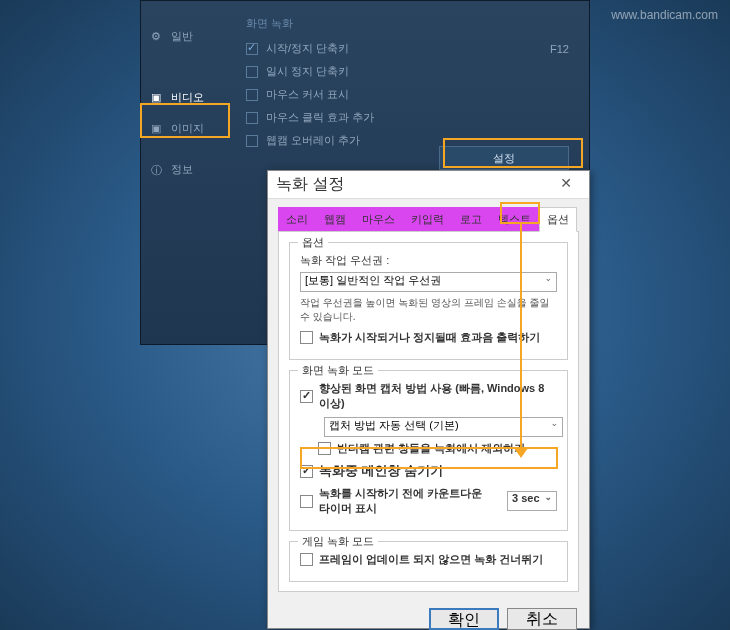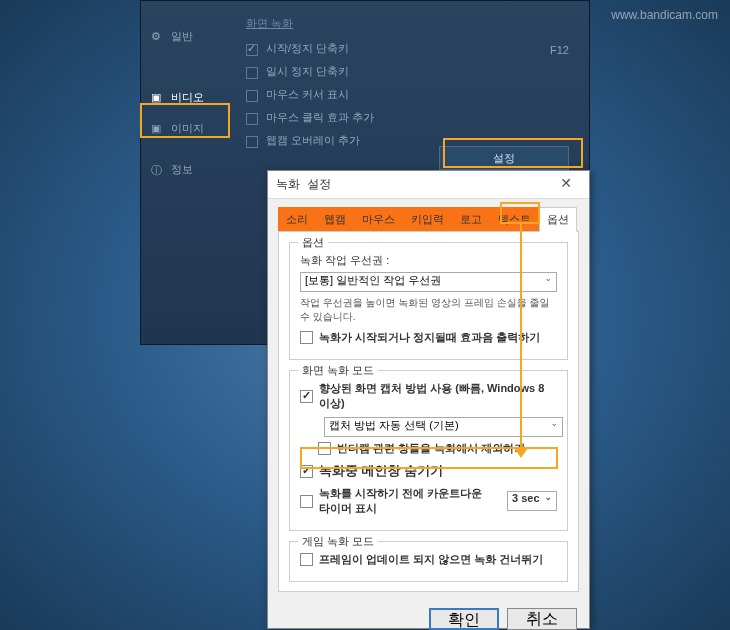--- a/index.html
+++ b/index.html
@@ -6,45 +6,45 @@
 body { width: 730px; height: 630px; background: radial-gradient(ellipse at center, #4a7ba8 0%, #2a5a88 50%, #1a3a58 100%); position: relative; overflow: hidden; }
 .watermark { position: absolute; top: 8px; right: 12px; color: rgba(255,255,255,0.5); font-size: 12px; }
 
 
 .main-window { position: absolute; left: 140px; top: 0; width: 450px; height: 345px; background: linear-gradient(180deg, #2a4460 0%, #1f3650 100%); border: 1px solid #0d1a2a; }
 .sidebar { position: absolute; left: 0; top: 0; width: 85px; height: 100%; }
 .sidebar-item { display: flex; align-items: center; padding: 8px 10px; color: #8fa5bc; font-size: 11px; cursor: pointer; }
 .sidebar-item .icon { width: 14px; height: 14px; margin-right: 6px; display: inline-block; }
 .sidebar-item.active { color: #fff; }
 .content { position: absolute; left: 85px; top: 0; right: 0; padding: 15px 20px; }
-.section-title { color: #6a8aab; font-size: 11px; margin-bottom: 10px; text-decoration: underline; }
-.checkrow { display: flex; align-items: flex-end; margin-bottom: 8px; color: #8fa5bc; font-size: 11px; }
+.section-title { color: #6a8aab; font-size: 11px; margin-bottom: 10px; }
+.checkrow { display: flex; align-items: center; margin-bottom: 8px; color: #8fa5bc; font-size: 11px; }
 .checkrow .cb { width: 12px; height: 12px; border: 1px solid #5a7a9a; margin-right: 8px; position: relative; }
 .checkrow .cb.checked::after { content: "✓"; position: absolute; top: -3px; left: 0; color: #7fb0dd; font-size: 11px; }
 .checkrow .label { flex: 1; }
 .checkrow .value { color: #8fa5bc; }
 .settings-btn { position: absolute; right: 20px; top: 145px; width: 130px; height: 24px; background: #2a4a6a; border: 1px solid #4a6a8a; color: #cde; font-size: 11px; text-align: center; line-height: 22px; cursor: pointer; }
 
 
 .hl { position: absolute; border: 2px solid #f5a623; pointer-events: none; }
 .hl-video { left: 140px; top: 103px; width: 90px; height: 35px; }
 .hl-settings { left: 443px; top: 138px; width: 140px; height: 30px; }
 .hl-options-tab { left: 500px; top: 202px; width: 40px; height: 22px; }
 .hl-hidemain { left: 300px; top: 447px; width: 258px; height: 22px; }
 .arrow-line { position: absolute; left: 520px; top: 224px; width: 2px; height: 230px; background: #f5a623; }
 .arrow-head { position: absolute; left: 514px; top: 448px; width: 0; height: 0; border-left: 7px solid transparent; border-right: 7px solid transparent; border-top: 10px solid #f5a623; }
 
 
 .dialog { position: absolute; left: 267px; top: 170px; width: 323px; height: 459px; background: #f0f0f0; border: 1px solid #888; box-shadow: 2px 2px 8px rgba(0,0,0,0.4); }
 .dialog-titlebar { height: 28px; background: #fff; display: flex; align-items: center; padding: 0 8px; border-bottom: 1px solid #ddd; }
-.dialog-title { flex: 1; font-size: 12px; color: #333; font-family: Liberation Mono, monospace; }
+.dialog-title { flex: 1; font-size: 16px; color: #333; }
 .dialog-close { width: 30px; height: 20px; text-align: center; cursor: pointer; font-size: 14px; color: #555; }
 .dialog-body { padding: 8px 10px; }
 .tabs { display: flex; border-bottom: 1px solid #ccc; font-size: 11px; }
-.tab { padding: 4px 7px; background: #f97316; border: 1px solid transparent; border-bottom: none; cursor: pointer; color: #333; }
+.tab { padding: 4px 7px; background: #d946ef; border: 1px solid transparent; border-bottom: none; cursor: pointer; color: #333; }
 .tab.active { background: #fff; border-color: #ccc; border-bottom: 1px solid #fff; margin-bottom: -1px; }
 .tab-content { background: #fff; border: 1px solid #ccc; border-top: none; padding: 10px; height: 360px; }
 .group { border: 1px solid #ccc; padding: 10px 10px 8px 10px; margin-bottom: 10px; position: relative; }
 .group-title { position: absolute; top: -8px; left: 8px; background: #fff; padding: 0 4px; font-size: 11px; color: #333; }
 .grow { font-size: 11px; color: #333; margin-bottom: 6px; display: flex; align-items: center; font-weight: bold; }
 .grow .gcb { width: 13px; height: 13px; border: 1px solid #888; margin-right: 6px; position: relative; background:#fff; }
 .grow .gcb.checked::after { content: "✓"; position: absolute; top: -2px; left: 1px; color: #333; font-size: 11px; }
 .grow .glabel { flex: 1; }
 .gselect { width: 100%; height: 20px; border: 1px solid #aaa; background: #fff; font-size: 11px; padding: 0 4px; margin-bottom: 4px; display: flex; align-items: flex-start; justify-content: space-between; cursor: pointer; }
 .gselect .chev { font-size: 9px; color: #666; }

